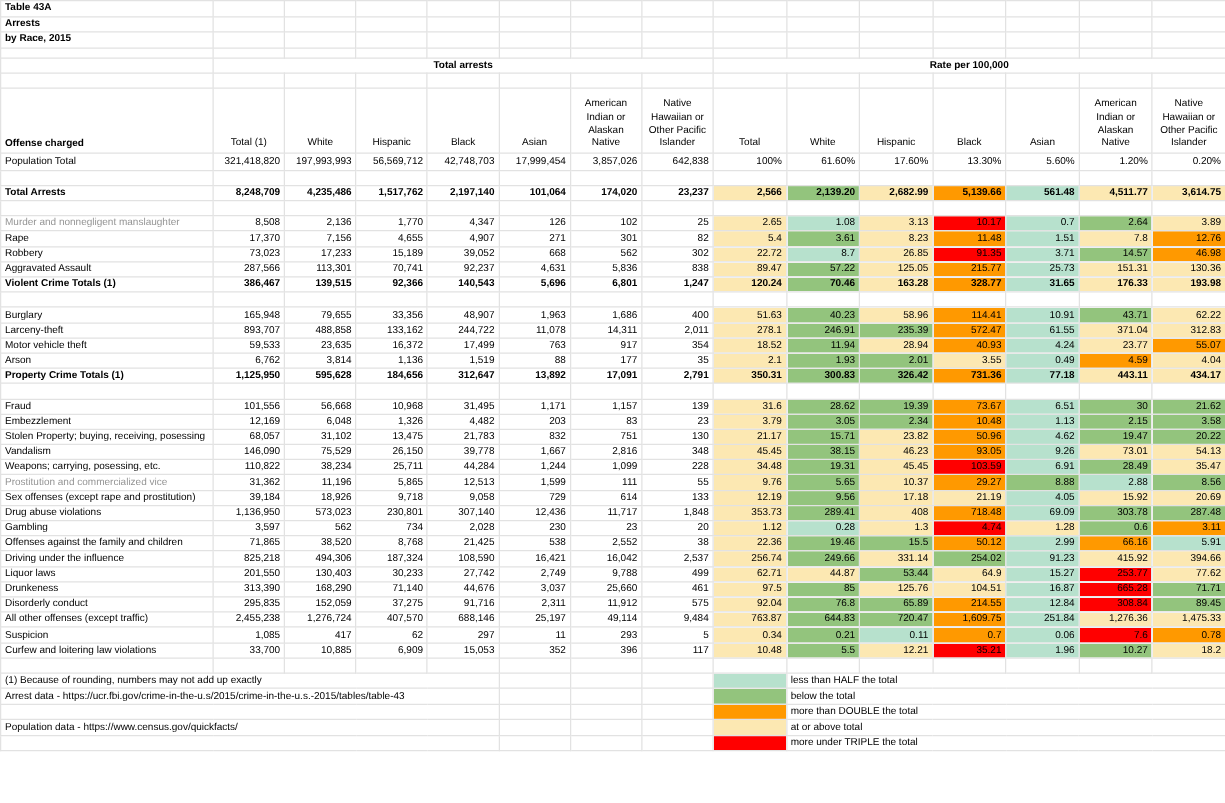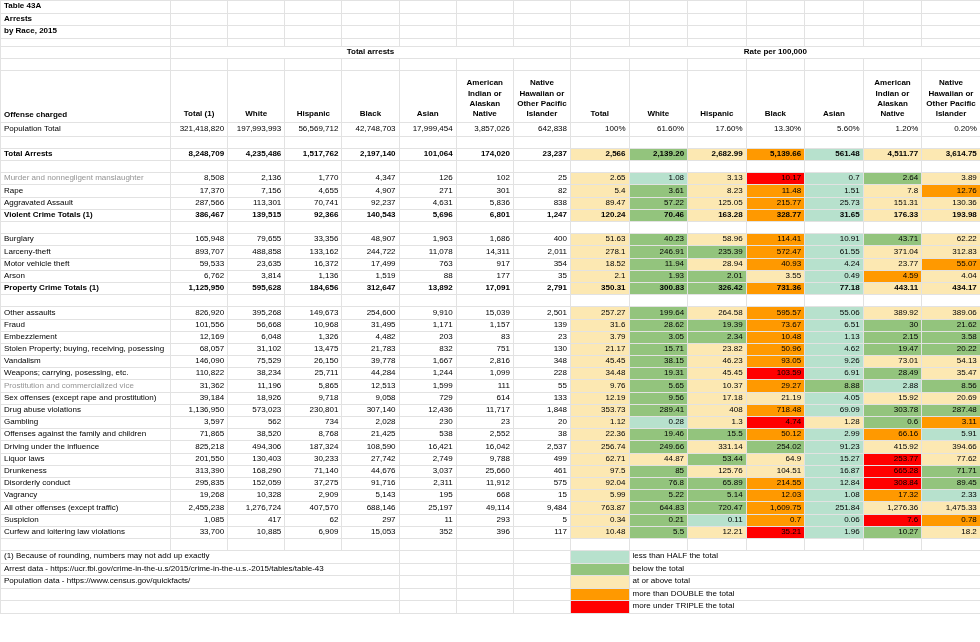--- a/index.html
+++ b/index.html
@@ -14,21 +14,21 @@
   tr.r-head td{height:49px;vertical-align:bottom;padding-bottom:2px}
   tr.r-pop td{height:13px}
   tr.r-data td{height:11.2px}
   tr.r-foot td{height:11.5px}
   .b{font-weight:bold}
   tr.b td{font-weight:bold}
   .lbl{text-align:left}
   .muted{color:#949494}
   .num{text-align:right}
   .ctr{text-align:center}
-  .hc{text-align:center;white-space:normal;line-height:1.3;font-weight:bold}
+  .hc{text-align:center;white-space:normal;line-height:1.3;font-weight:normal}
   .c-T{background:var(--c-T)}
   .c-G{background:var(--c-G)}
   .c-Y{background:var(--c-Y)}
   .c-O{background:var(--c-O)}
   .c-R{background:var(--c-R)}
 </style>
 </head>
 <body>
 
 <table id="grid">
@@ -253,20 +253,37 @@
         <td class="num">82</td>
         <td class="num c-Y">5.4</td>
         <td class="num c-G">3.61</td>
         <td class="num c-Y">8.23</td>
         <td class="num c-O">11.48</td>
         <td class="num c-T">1.51</td>
         <td class="num c-Y">7.8</td>
         <td class="num c-O">12.76</td>
       </tr>
       <tr class="r-data">
+        <td class="lbl">Robbery</td>
+        <td class="num">73,023</td>
+        <td class="num">17,233</td>
+        <td class="num">15,189</td>
+        <td class="num">39,052</td>
+        <td class="num">668</td>
+        <td class="num">562</td>
+        <td class="num">302</td>
+        <td class="num c-Y">22.72</td>
+        <td class="num c-T">8.7</td>
+        <td class="num c-Y">26.85</td>
+        <td class="num c-R">91.35</td>
+        <td class="num c-T">3.71</td>
+        <td class="num c-G">14.57</td>
+        <td class="num c-O">46.98</td>
+      </tr>
+      <tr class="r-data">
         <td class="lbl">Aggravated Assault</td>
         <td class="num">287,566</td>
         <td class="num">113,301</td>
         <td class="num">70,741</td>
         <td class="num">92,237</td>
         <td class="num">4,631</td>
         <td class="num">5,836</td>
         <td class="num">838</td>
         <td class="num c-Y">89.47</td>
         <td class="num c-G">57.22</td>
@@ -406,37 +423,20 @@
         <td></td>
         <td></td>
         <td></td>
         <td></td>
         <td></td>
         <td></td>
         <td></td>
         <td></td>
       </tr>
       <tr class="r-data">
-        <td class="lbl">Other assaults</td>
-        <td class="num">826,920</td>
-        <td class="num">395,268</td>
-        <td class="num">149,673</td>
-        <td class="num">254,600</td>
-        <td class="num">9,910</td>
-        <td class="num">15,039</td>
-        <td class="num">2,501</td>
-        <td class="num c-Y">257.27</td>
-        <td class="num c-G">199.64</td>
-        <td class="num c-Y">264.58</td>
-        <td class="num c-O">595.57</td>
-        <td class="num c-T">55.06</td>
-        <td class="num c-Y">389.92</td>
-        <td class="num c-Y">389.06</td>
-      </tr>
-      <tr class="r-data">
         <td class="lbl">Fraud</td>
         <td class="num">101,556</td>
         <td class="num">56,668</td>
         <td class="num">10,968</td>
         <td class="num">31,495</td>
         <td class="num">1,171</td>
         <td class="num">1,157</td>
         <td class="num">139</td>
         <td class="num c-Y">31.6</td>
         <td class="num c-G">28.62</td>
@@ -661,37 +661,20 @@
         <td class="num">575</td>
         <td class="num c-Y">92.04</td>
         <td class="num c-G">76.8</td>
         <td class="num c-G">65.89</td>
         <td class="num c-O">214.55</td>
         <td class="num c-T">12.84</td>
         <td class="num c-R">308.84</td>
         <td class="num c-G">89.45</td>
       </tr>
       <tr class="r-data">
-        <td class="lbl">Vagrancy</td>
-        <td class="num">19,268</td>
-        <td class="num">10,328</td>
-        <td class="num">2,909</td>
-        <td class="num">5,143</td>
-        <td class="num">195</td>
-        <td class="num">668</td>
-        <td class="num">15</td>
-        <td class="num c-Y">5.99</td>
-        <td class="num c-G">5.22</td>
-        <td class="num c-G">5.14</td>
-        <td class="num c-O">12.03</td>
-        <td class="num c-T">1.08</td>
-        <td class="num c-O">17.32</td>
-        <td class="num c-T">2.33</td>
-      </tr>
-      <tr class="r-data">
         <td class="lbl">All other offenses (except traffic)</td>
         <td class="num">2,455,238</td>
         <td class="num">1,276,724</td>
         <td class="num">407,570</td>
         <td class="num">688,146</td>
         <td class="num">25,197</td>
         <td class="num">49,114</td>
         <td class="num">9,484</td>
         <td class="num c-Y">763.87</td>
         <td class="num c-G">644.83</td>
@@ -762,34 +745,34 @@
       </tr>
       <tr class="r-foot">
         <td colspan="5" class="lbl">Arrest data - https://ucr.fbi.gov/crime-in-the-u.s/2015/crime-in-the-u.s.-2015/tables/table-43</td>
         <td></td>
         <td></td>
         <td></td>
         <td class="c-G"></td>
         <td colspan="6" class="lbl">below the total</td>
       </tr>
       <tr class="r-foot">
+        <td colspan="5"></td>
+        <td></td>
+        <td></td>
+        <td></td>
+        <td class="c-O"></td>
+        <td colspan="6" class="lbl">more than DOUBLE the total</td>
+      </tr>
+      <tr class="r-foot">
         <td colspan="5" class="lbl">Population data - https://www.census.gov/quickfacts/</td>
         <td></td>
         <td></td>
         <td></td>
         <td class="c-Y"></td>
         <td colspan="6" class="lbl">at or above total</td>
-      </tr>
-      <tr class="r-foot">
-        <td colspan="5"></td>
-        <td></td>
-        <td></td>
-        <td></td>
-        <td class="c-O"></td>
-        <td colspan="6" class="lbl">more than DOUBLE the total</td>
       </tr>
       <tr class="r-foot">
         <td colspan="5"></td>
         <td></td>
         <td></td>
         <td></td>
         <td class="c-R"></td>
         <td colspan="6" class="lbl">more under TRIPLE the total</td>
       </tr>
     </tbody>

